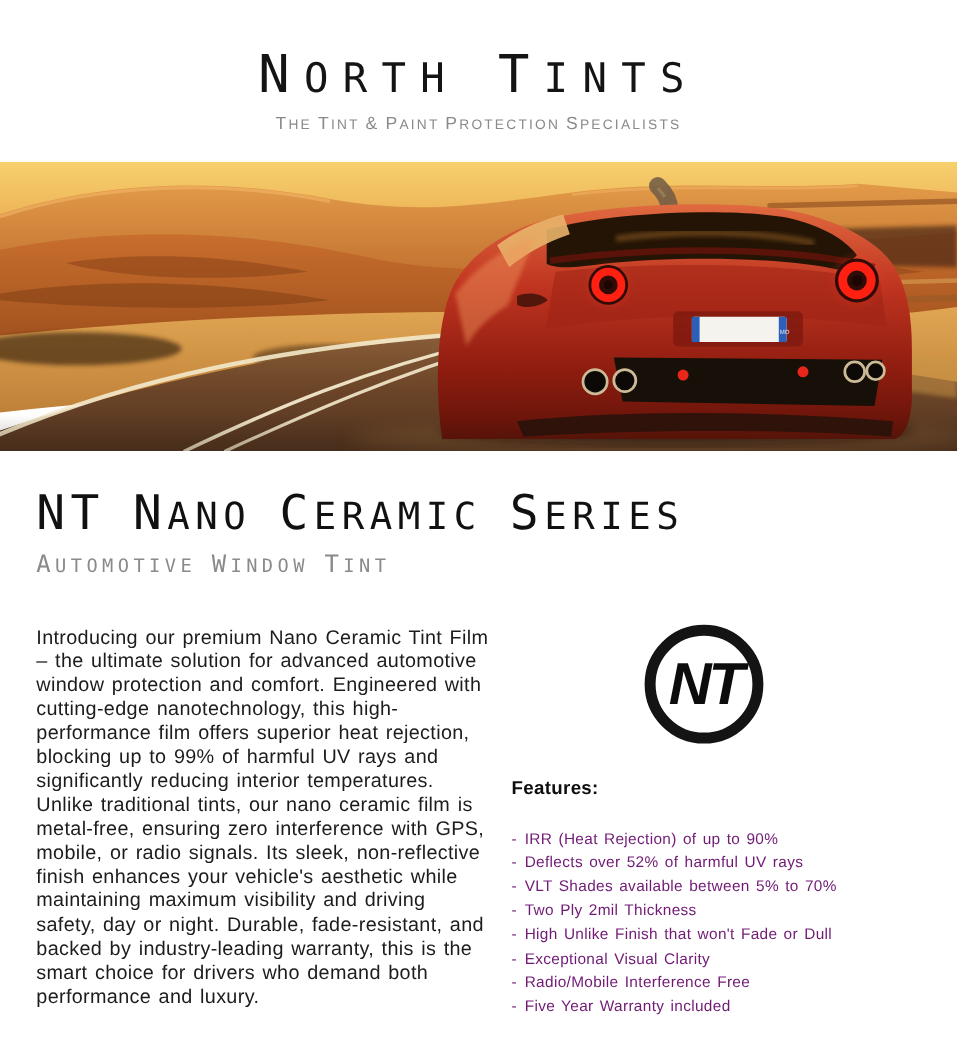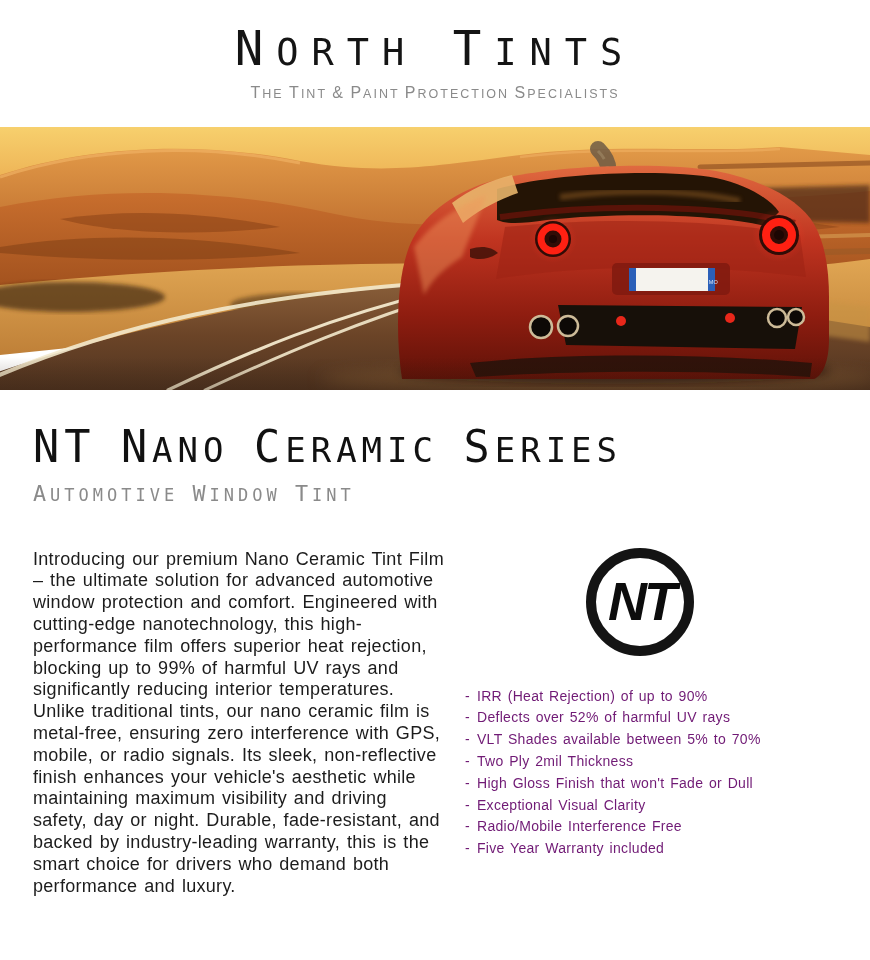--- a/index.html
+++ b/index.html
@@ -1,20 +1,20 @@
 <!DOCTYPE html>
 <html><head>
 <meta charset="utf-8">
 <style>
   html,body{margin:0;padding:0;background:#ffffff;}
   .page{width:870px;height:960px;background:#fff;overflow:hidden;position:relative;
         font-family:"Liberation Sans",sans-serif;color:#1c1c1c;}
 
   
-  .brand{margin:0;padding-top:24px;text-align:center;
+  .brand{margin:0;padding-top:44px;text-align:center;
          font-family:"DejaVu Sans Mono",monospace;font-weight:400;
          font-size:37px;line-height:1.05;letter-spacing:13px;color:#141414;}
   .tagline{margin-top:10px;text-align:center;
            font-family:Liberation Sans, sans-serif;
            font-size:12.5px;letter-spacing:2px;color:#8a8a8a;}
   .smallcaps .cap{font-size:1.28em;}
 
   
   .hero{display:block;margin-top:25px;width:870px;height:263px;}
 
@@ -204,32 +204,33 @@
     <div class="col-left">
       <p class="intro">Introducing our premium Nano Ceramic Tint Film – the ultimate solution for advanced automotive window protection and comfort. Engineered with cutting-edge nanotechnology, this high-performance film offers superior heat rejection, blocking up to 99% of harmful UV rays and significantly reducing interior temperatures. Unlike traditional tints, our nano ceramic film is metal-free, ensuring zero interference with GPS, mobile, or radio signals. Its sleek, non-reflective finish enhances your vehicle's aesthetic while maintaining maximum visibility and driving safety, day or night. Durable, fade-resistant, and backed by industry-leading warranty, this is the smart choice for drivers who demand both performance and luxury.</p>
     </div>
 
     <div class="col-right">
       <svg class="nt-badge" viewBox="0 0 118 118" role="img">
         <circle cx="59" cy="59" r="49" fill="none" stroke="#141414" stroke-width="10"></circle>
         <text x="60" y="77" text-anchor="middle" font-family="Liberation Sans, sans-serif" font-style="italic" font-weight="bold" font-size="54" letter-spacing="-3" fill="#0c0c0c">NT</text>
       </svg>
 
+      <div class="features-label">Features:</div>
 
       <ul class="features-list">
 
           <li><span class="dash">-</span><span>IRR (Heat Rejection) of up to 90%</span></li>
 
           <li><span class="dash">-</span><span>Deflects over 52% of harmful UV rays</span></li>
 
           <li><span class="dash">-</span><span>VLT Shades available between 5% to 70%</span></li>
 
           <li><span class="dash">-</span><span>Two Ply 2mil Thickness</span></li>
 
-          <li><span class="dash">-</span><span>High Gloss Finish that won't Fade or Dull</span></li>
+          <li><span class="dash">-</span><span>High Unlike Finish that won't Fade or Dull</span></li>
 
           <li><span class="dash">-</span><span>Exceptional Visual Clarity</span></li>
 
           <li><span class="dash">-</span><span>Radio/Mobile Interference Free</span></li>
 
           <li><span class="dash">-</span><span>Five Year Warranty included</span></li>
         </ul>
     </div>
   </div>
 </div>

